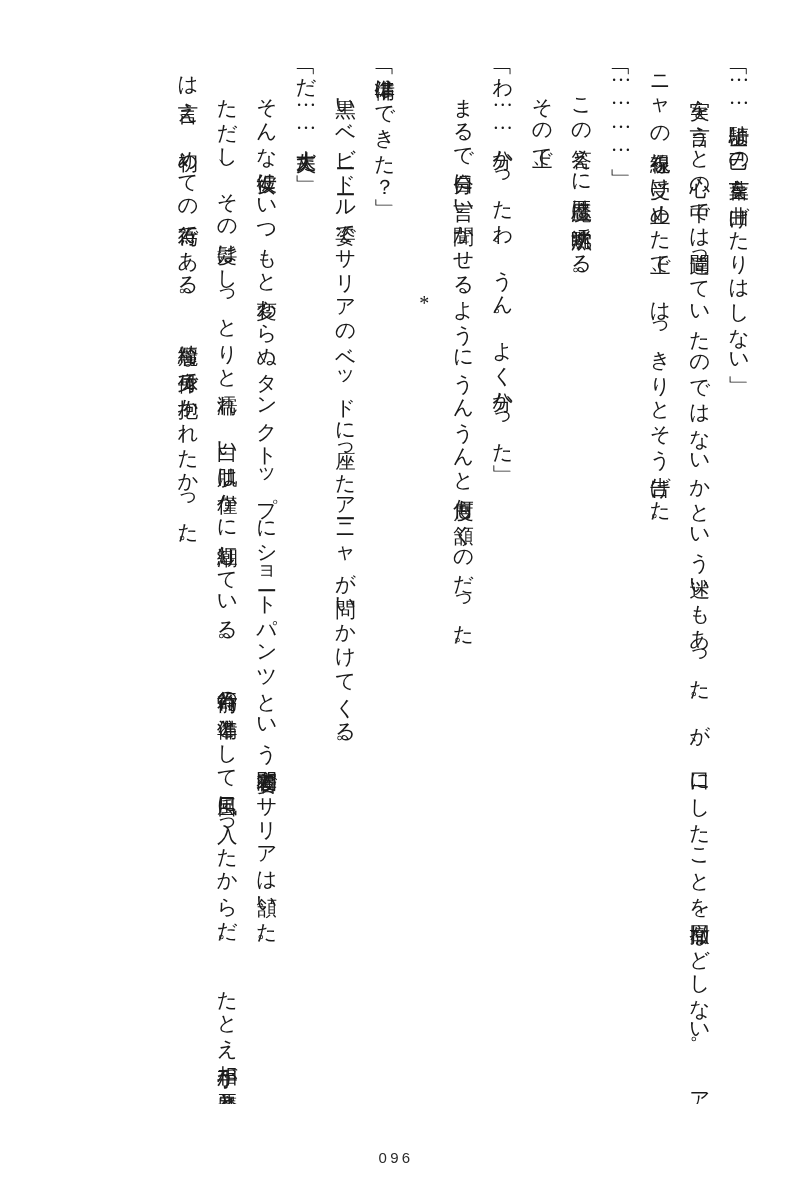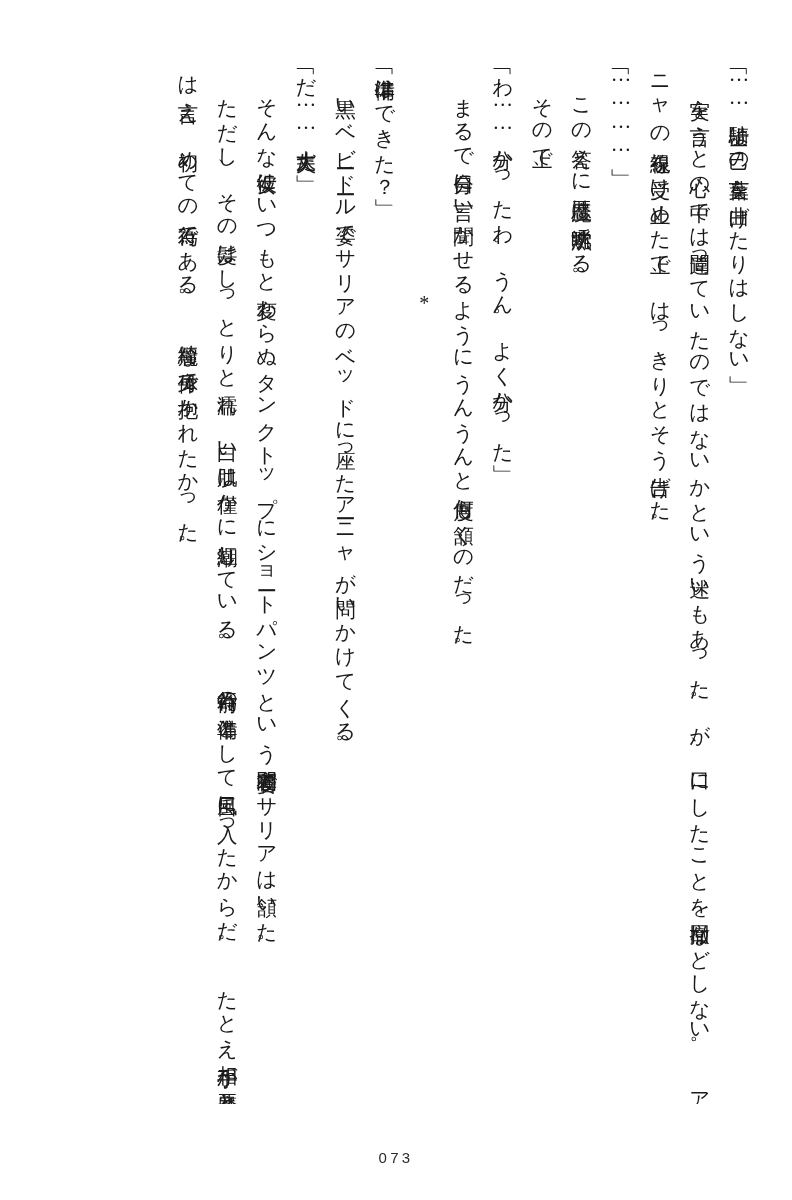--- a/index.html
+++ b/index.html
@@ -87,15 +87,15 @@
     <p class="sep"><span class="star">*</span></p>
 
     <p class="para">「準備はできた？」</p>
     <p class="para">　黒いベビードール姿でサリアのベッドに座ったアーニャが問いかけてくる。</p>
     <p class="para">「だ……大丈夫だ」</p>
     <p class="para">　そんな彼女にいつもと変わらぬタンクトップにショートパンツという寝間着姿でサリアは頷いた。</p>
     <p class="para">　ただし、その髪はしっとりと濡れ、白い肌は僅かに紅潮している。　行為前の準備として風呂に入ったからだ。　たとえ相手が悪魔とは言え、初めての行為である。　綺麗な身体で抱かれたかった。</p>
 
   </div>
 
-  <div class="page-number">073</div>
+  <div class="page-number">096</div>
 
 </div>
 
 </body></html>

